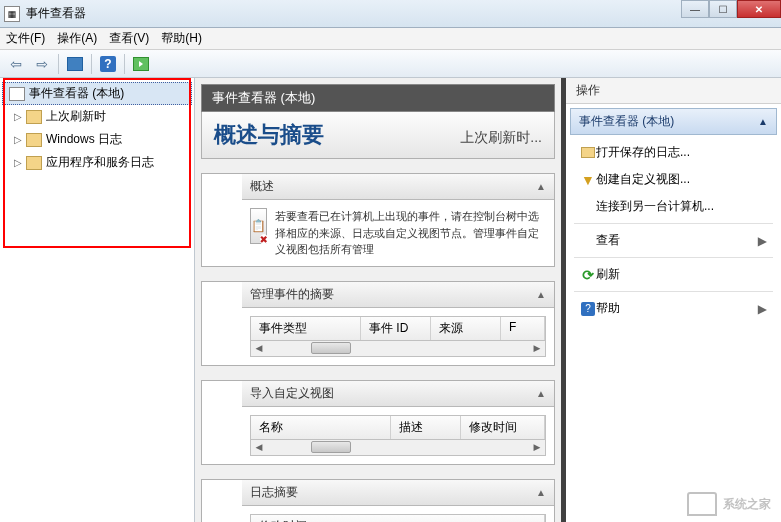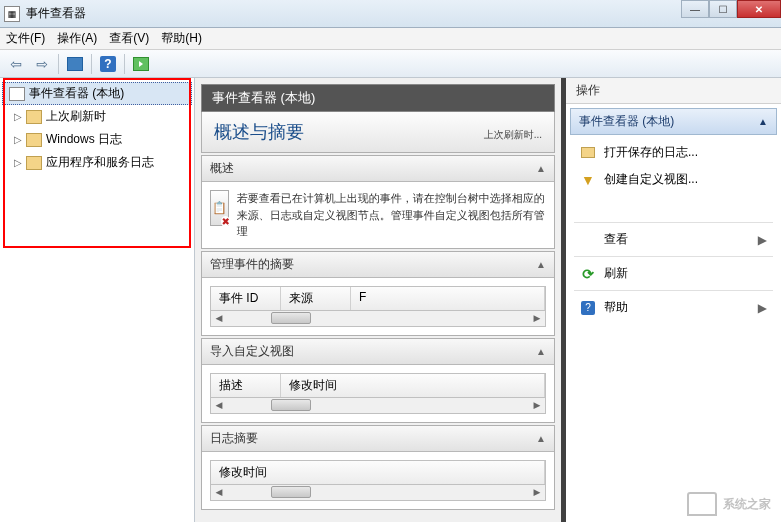--- a/index.html
+++ b/index.html
@@ -33,24 +33,24 @@
 .tree-root { display: flex; align-items: center; padding: 2px 6px; background: #d8e6f4; border: 1px dotted #4060a0; margin: 0 2px; }
 .tree-root .ficon { width: 16px; height: 14px; background: #fff; border: 1px solid #888; margin-right: 4px; }
 .tree-item { display: flex; align-items: center; padding: 3px 6px 3px 14px; }
 .tree-item .exp { width: 10px; color: #666; margin-right: 2px; font-size: 10px; }
 .tree-item .ficon { width: 16px; height: 14px; background: #f4d488; border: 1px solid #c0a050; margin-right: 4px; }
 .tree-item.sub .ficon { background: #f4e8c0; }
 
 .center-pane { flex: 1; background: #f0f0f0; padding: 6px; overflow: hidden; }
 .ctr-header { background: #545454; color: #fff; padding: 4px 10px; font-size: 13px; border: 1px solid #888; }
 .ctr-sub { background: linear-gradient(#fdfdfd, #e6e6e6); border: 1px solid #b0b0b0; border-top: none; padding: 8px 12px; display: flex; justify-content: space-between; align-items: baseline; }
-.ctr-sub-title { font-size: 18px; color: #1a4d8a; }
-.ctr-sub-right { color: #444; font-size: 10px; }
-
-.section { margin-top: 2px; border: 1px solid #b0b0b0; background: #fff; }
+.ctr-sub-title { font-size: 22px; color: #1a4d8a; font-weight: bold; }
+.ctr-sub-right { color: #444; font-size: 14px; }
+
+.section { margin-top: 14px; border: 1px solid #b0b0b0; background: #fff; padding-left: 40px; }
 .sect-head { background: linear-gradient(#f8f8f8, #e2e2e2); border-bottom: 1px solid #b8b8b8; padding: 4px 8px; display: flex; justify-content: space-between; align-items: center; }
 .sect-head .title { color: #333; }
 .sect-head .arrow { color: #666; font-size: 10px; }
 .sect-body { padding: 8px; background: #fff; min-height: 30px; }
 
 .info-row { display: flex; gap: 8px; }
 .info-ic { width: 36px; height: 36px; background: linear-gradient(#fff, #e0e0e0); border: 1px solid #aaa; display: flex; align-items: center; justify-content: center; position: relative; }
 .info-ic::after { content: "✖"; position: absolute; bottom: -2px; right: -2px; color: #c02020; font-size: 10px; background: #fff; border-radius: 50%; }
 .info-text { color: #333; line-height: 1.5; font-size: 11px; }
 
@@ -59,21 +59,21 @@
 .hscroll { height: 16px; background: #f0f0f0; border: 1px solid #c0c0c0; border-top: none; position: relative; }
 .hscroll .thumb { position: absolute; left: 60px; top: 1px; width: 40px; height: 12px; background: linear-gradient(#e8e8e8, #c8c8c8); border: 1px solid #a0a0a0; border-radius: 2px; }
 .hscroll .arr { position: absolute; top: 0; width: 16px; height: 14px; display: flex; align-items: center; justify-content: center; color: #666; font-size: 9px; }
 .hscroll .arr.l { left: 0; }
 .hscroll .arr.r { right: 0; }
 
 .actions-pane { width: 220px; background: #fff; border-left: 5px solid #404040; }
 .act-title { background: #f4f4f4; padding: 4px 10px; border-bottom: 1px solid #d0d0d0; color: #333; }
 .act-group-hdr { background: linear-gradient(#e8f0fa, #c8daf0); border: 1px solid #a0b8d0; padding: 4px 8px; margin: 4px; display: flex; justify-content: space-between; align-items: center; color: #1a3a6a; }
 .act-group-hdr .arrow { color: #1a3a6a; font-size: 10px; }
-.act-item { display: flex; align-items: center; padding: 5px 14px; gap: 8px; cursor: default; }
+.act-item { display: flex; align-items: center; padding: 5px 14px; gap: 0; cursor: default; }
 .act-ic { width: 16px; height: 16px; display: flex; align-items: center; justify-content: center; }
 .ic-folder { background: #f4d488; border: 1px solid #c0a050; width: 14px; height: 11px; }
 .ic-funnel { color: #d4a020; font-size: 14px; }
 .ic-refresh { color: #2a9a2a; font-size: 14px; font-weight: bold; }
 .ic-help2 { width: 14px; height: 14px; background: #3070c0; color: #fff; font-size: 10px; display: flex; align-items: center; justify-content: center; border-radius: 2px; }
 .act-sep { height: 1px; background: #e0e0e0; margin: 3px 8px; }
 
 .watermark { position: absolute; right: 10px; bottom: 6px; color: rgba(80,80,80,0.35); font-size: 20px; font-weight: bold; display: flex; align-items: center; gap: 6px; pointer-events: none; }
 .watermark .logo { width: 30px; height: 24px; border: 2px solid rgba(80,80,80,0.35); border-radius: 3px 3px 0 0; position: relative; }
 </style>
@@ -164,39 +164,41 @@
       </div>
     </div>
 
     <div class="section">
       <div class="sect-head">
         <span class="title">管理事件的摘要</span>
         <span class="arrow">▲</span>
       </div>
       <div class="sect-body">
         <div class="grid-hdr">
+          <div style="width:110px">事件类型</div>
           <div style="width:70px">事件 ID</div>
           <div style="width:70px">来源</div>
           <div style="flex:1">F</div>
         </div>
         <div class="hscroll">
           <div class="arr l">◀</div>
           <div class="thumb"></div>
           <div class="arr r">▶</div>
         </div>
       </div>
     </div>
 
     <div class="section">
       <div class="sect-head">
         <span class="title">导入自定义视图</span>
         <span class="arrow">▲</span>
       </div>
       <div class="sect-body">
         <div class="grid-hdr">
+          <div style="width:140px">名称</div>
           <div style="width:70px">描述</div>
           <div style="flex:1">修改时间</div>
         </div>
         <div class="hscroll">
           <div class="arr l">◀</div>
           <div class="thumb"></div>
           <div class="arr r">▶</div>
         </div>
       </div>
     </div>
@@ -230,20 +232,21 @@
           <div class="ic-folder"></div>
         </div>
       <span>打开保存的日志...</span>
     </div>
     <div class="act-item">
       <div class="act-ic ic-funnel">▼</div>
       <span>创建自定义视图...</span>
     </div>
     <div class="act-item">
       <div class="act-ic"></div>
+      <span>连接到另一台计算机...</span>
     </div>
     <div class="act-sep"></div>
     <div class="act-item">
       <div class="act-ic"></div>
       <span>查看</span>
       <span style="margin-left:auto;color:#666">▶</span>
     </div>
     <div class="act-sep"></div>
     <div class="act-item">
       <div class="act-ic ic-refresh">⟳</div>

